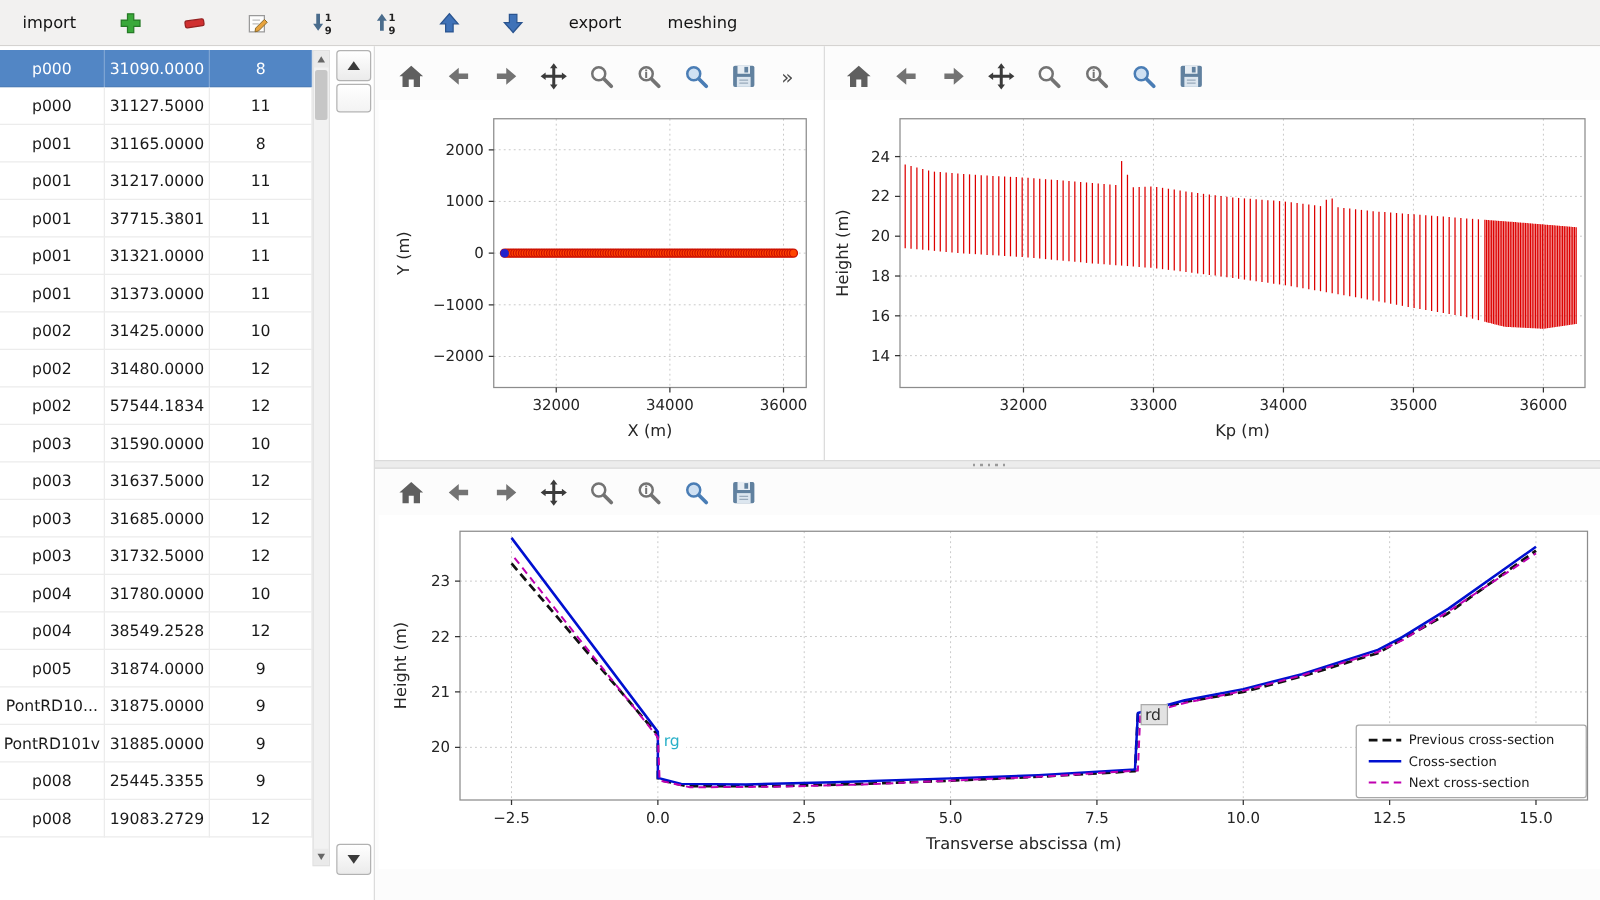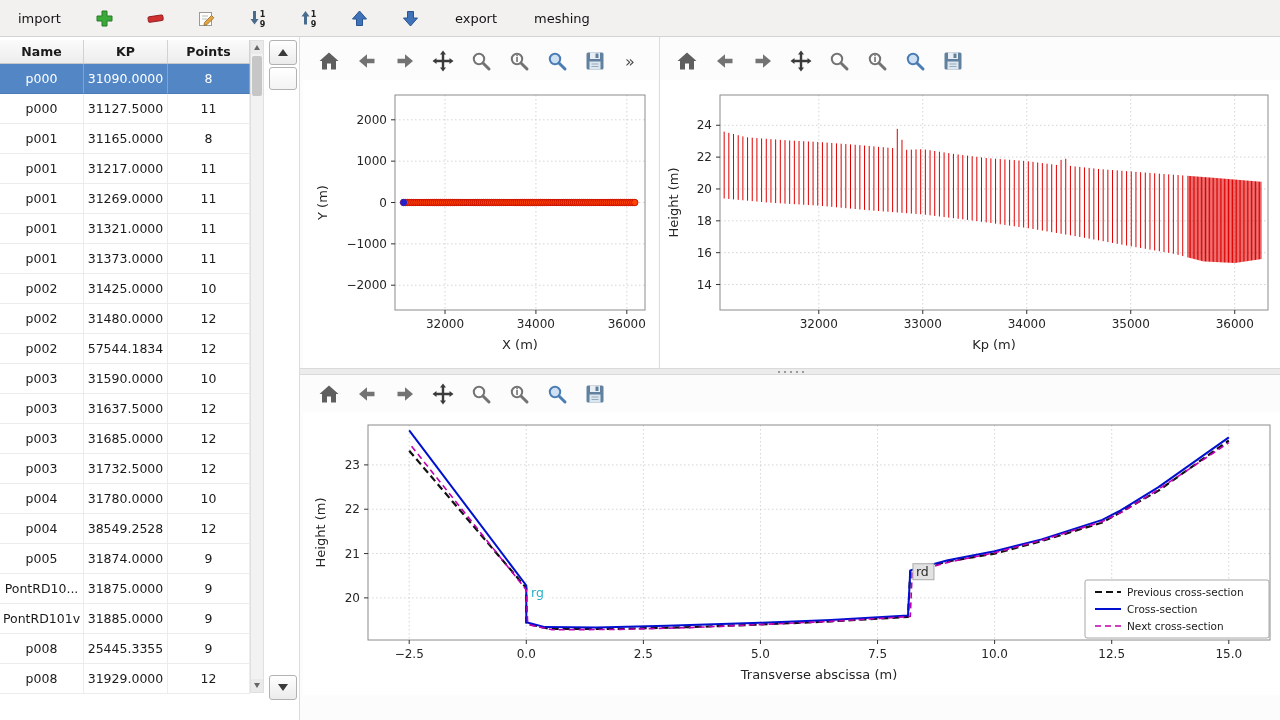--- a/index.html
+++ b/index.html
@@ -104,25 +104,20 @@
       <svg width="21" height="21" viewBox="0 0 21 21">
         <path d="M10.5 18 L3.5 10 H7.5 V3.5 H13.5 V10 H17.5 Z" fill="#3f72b8" stroke="#2a548f"></path>
       </svg>
     </div>
     <div class="tb-text">export</div>
     <div class="tb-text">meshing</div>
   </div>
 
 <div class="left-panel">
   <div class="xtable">
-    <div class="thead" id="table-head">
-        <div class="th col0">Name</div>
-        <div class="th col1">KP</div>
-        <div class="th col2">Points</div>
-      </div>
     <div id="table-body">
         <div class="tr selected" style="background: rgb(82, 134, 197);">
           <div class="td col0">p000</div>
           <div class="td col1">31090.0000</div>
           <div class="td col2">8</div>
         </div>
         <div class="tr">
           <div class="td col0">p000</div>
           <div class="td col1">31127.5000</div>
           <div class="td col2">11</div>
@@ -132,21 +127,21 @@
           <div class="td col1">31165.0000</div>
           <div class="td col2">8</div>
         </div>
         <div class="tr">
           <div class="td col0">p001</div>
           <div class="td col1">31217.0000</div>
           <div class="td col2">11</div>
         </div>
         <div class="tr">
           <div class="td col0">p001</div>
-          <div class="td col1">31269.0000</div>
+          <div class="td col1">37715.3801</div>
           <div class="td col2">11</div>
         </div>
         <div class="tr">
           <div class="td col0">p001</div>
           <div class="td col1">31321.0000</div>
           <div class="td col2">11</div>
         </div>
         <div class="tr">
           <div class="td col0">p001</div>
           <div class="td col1">31373.0000</div>
@@ -212,21 +207,21 @@
           <div class="td col1">31885.0000</div>
           <div class="td col2">9</div>
         </div>
         <div class="tr">
           <div class="td col0">p008</div>
           <div class="td col1">25445.3355</div>
           <div class="td col2">9</div>
         </div>
         <div class="tr">
           <div class="td col0">p008</div>
-          <div class="td col1">31929.0000</div>
+          <div class="td col1">19083.2729</div>
           <div class="td col2">12</div>
         </div>
       </div>
   </div>
 
   <div class="tsb">
     <div class="tsb-btn" style="top:0;">
         <div class="tri-up"></div>
       </div>
     <div class="tsb-thumb"></div>

